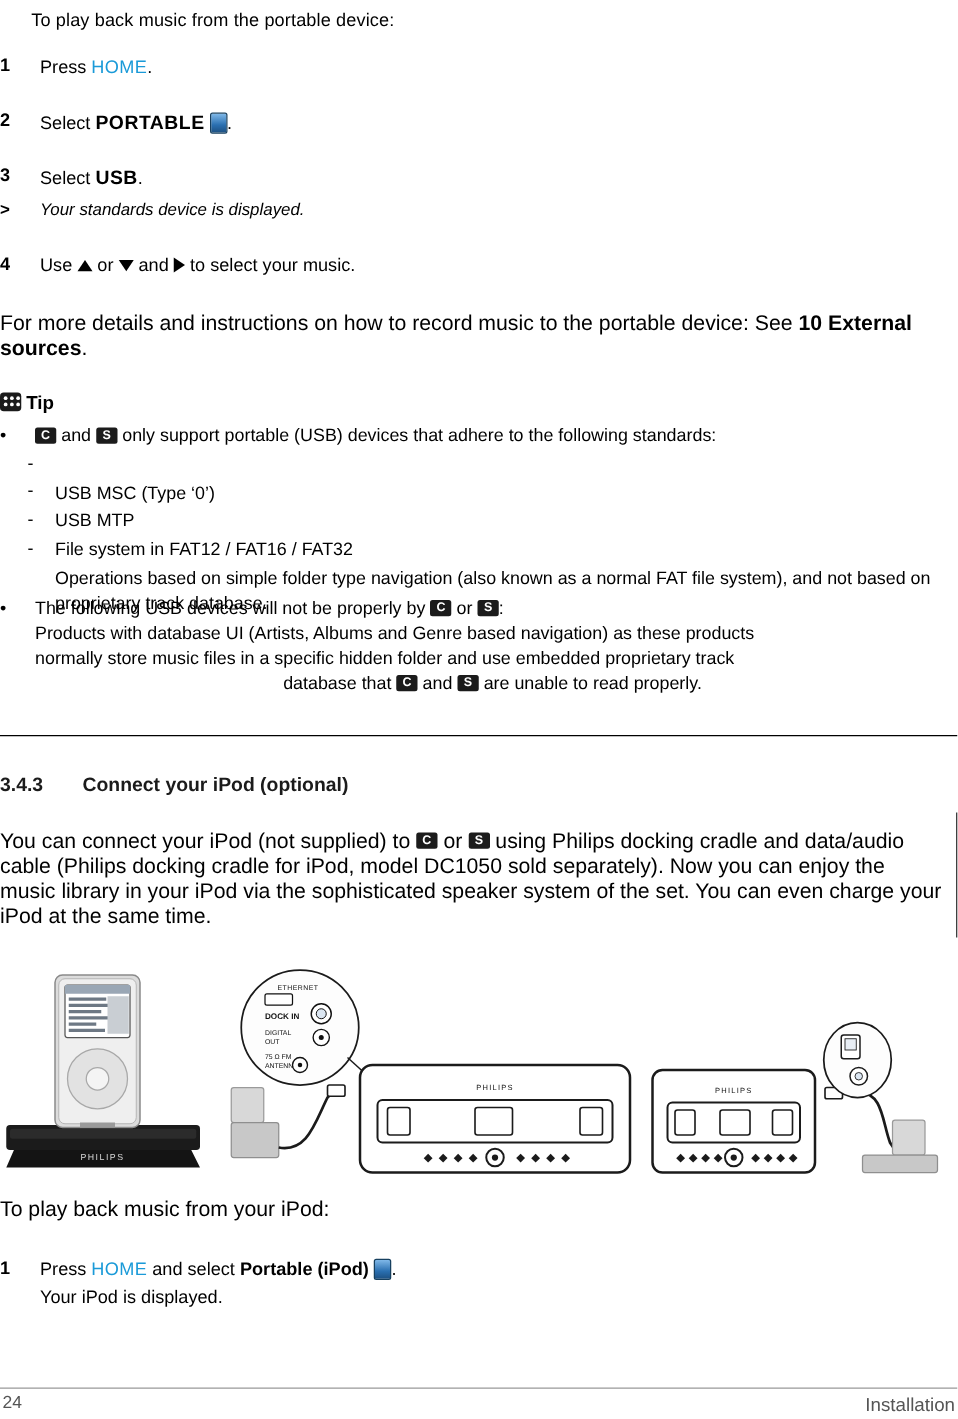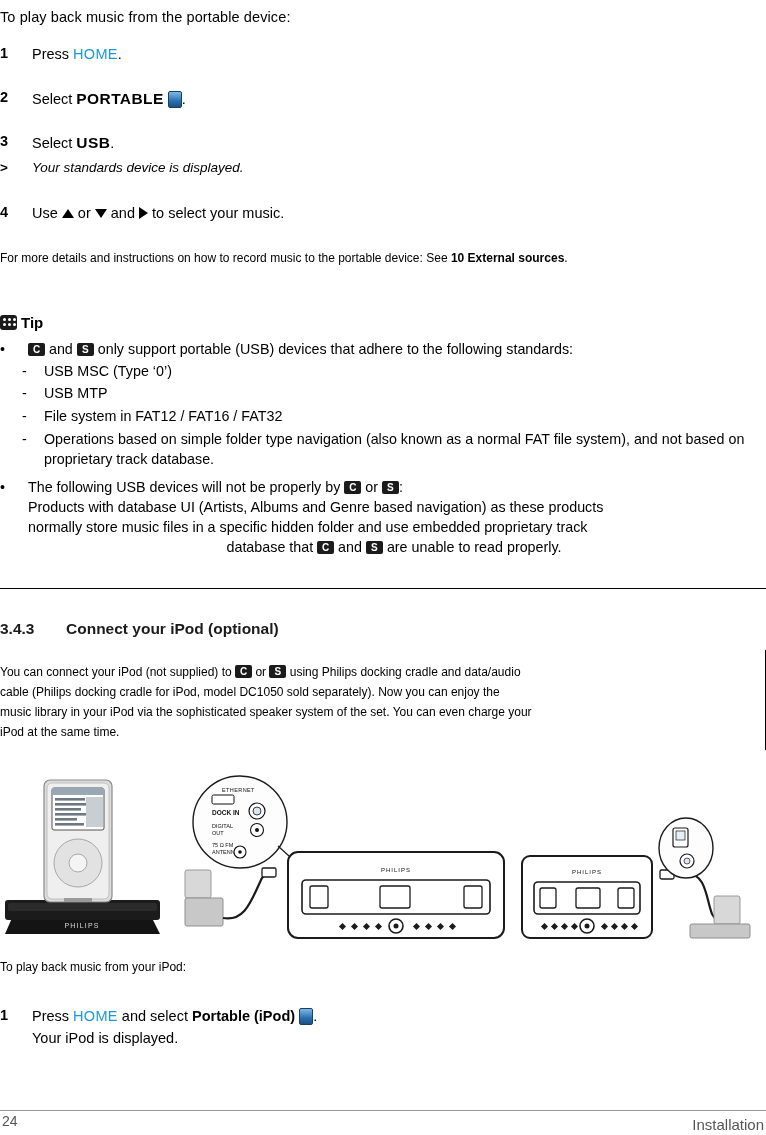--- a/index.html
+++ b/index.html
@@ -25,20 +25,21 @@
     position: absolute;
     left: 0px;
     top: 0px;
     width: 766px;
   }
   
   .txt {
     font-size: 14.5px;
     line-height: 19px;
     letter-spacing: 0.1px;
+    margin-left: 25px;
   }
   .bold { font-weight: bold; }
 
   
   #intro-line {
     position: absolute;
     left: 0px;
     top: 8px;
     width: 600px;
   }
@@ -126,21 +127,21 @@
   }
   .arrow.up    { border-left: 6px solid transparent; border-right: 6px solid transparent; border-bottom: 9px solid #000; }
   .arrow.down  { border-left: 6px solid transparent; border-right: 6px solid transparent; border-top: 9px solid #000; }
   .arrow.right { border-top: 6px solid transparent; border-bottom: 6px solid transparent; border-left: 9px solid #000; }
 
   
   .para {
     position: absolute;
     left: 0px;
     width: 766px;
-    font-size: 12px;
+    font-size: 17px;
     line-height: 19.5px;
   }
 
   
   #tip-head {
     position: absolute;
     left: 0px;
     top: 314px;
     font-size: 15px;
     font-weight: bold;
@@ -180,21 +181,21 @@
     left: 22px;
     width: 730px;
     font-size: 14.3px;
     line-height: 19.5px;
   }
   .dash-row .d-mark {
     position: absolute;
     left: 0px;
     top: 0px;
   }
-  .dash-row .d-body { margin-left: 22px; }
+  .dash-row .d-body { margin-left: 22px; margin-top: 24px; }
 
   
   .hrule {
     position: absolute;
     left: 0px;
     width: 766px;
     height: 1px;
     background: #000000;
   }
   .vrule {

